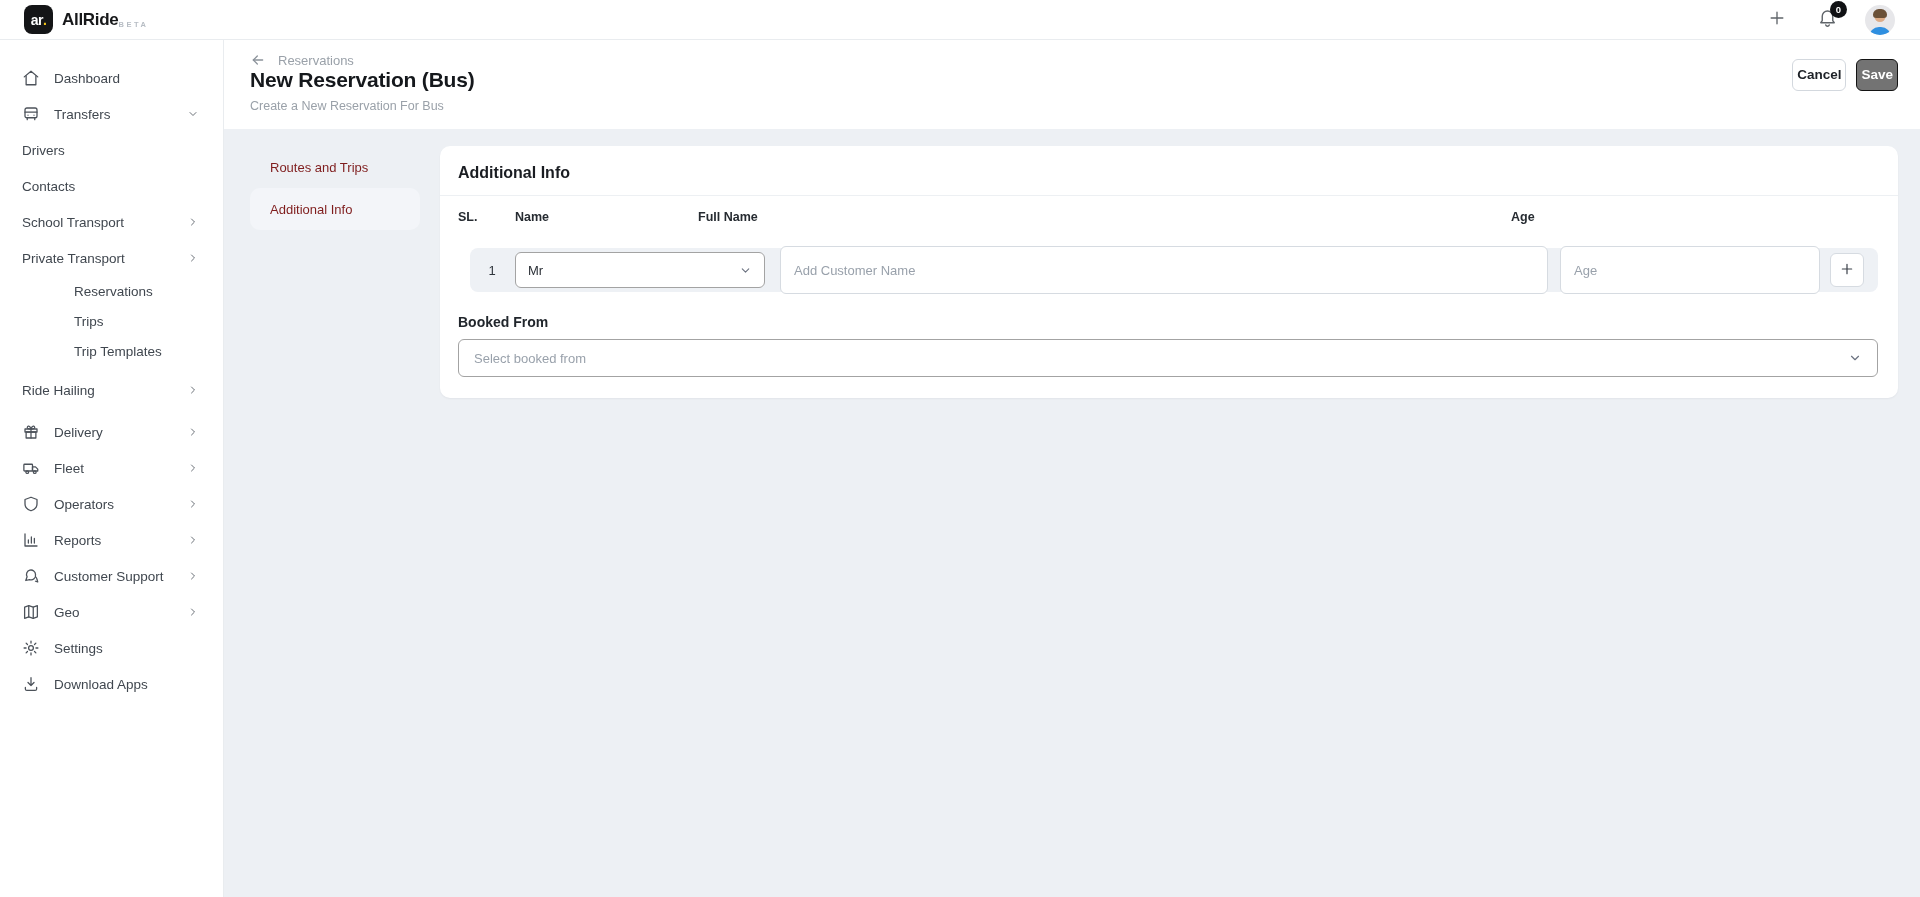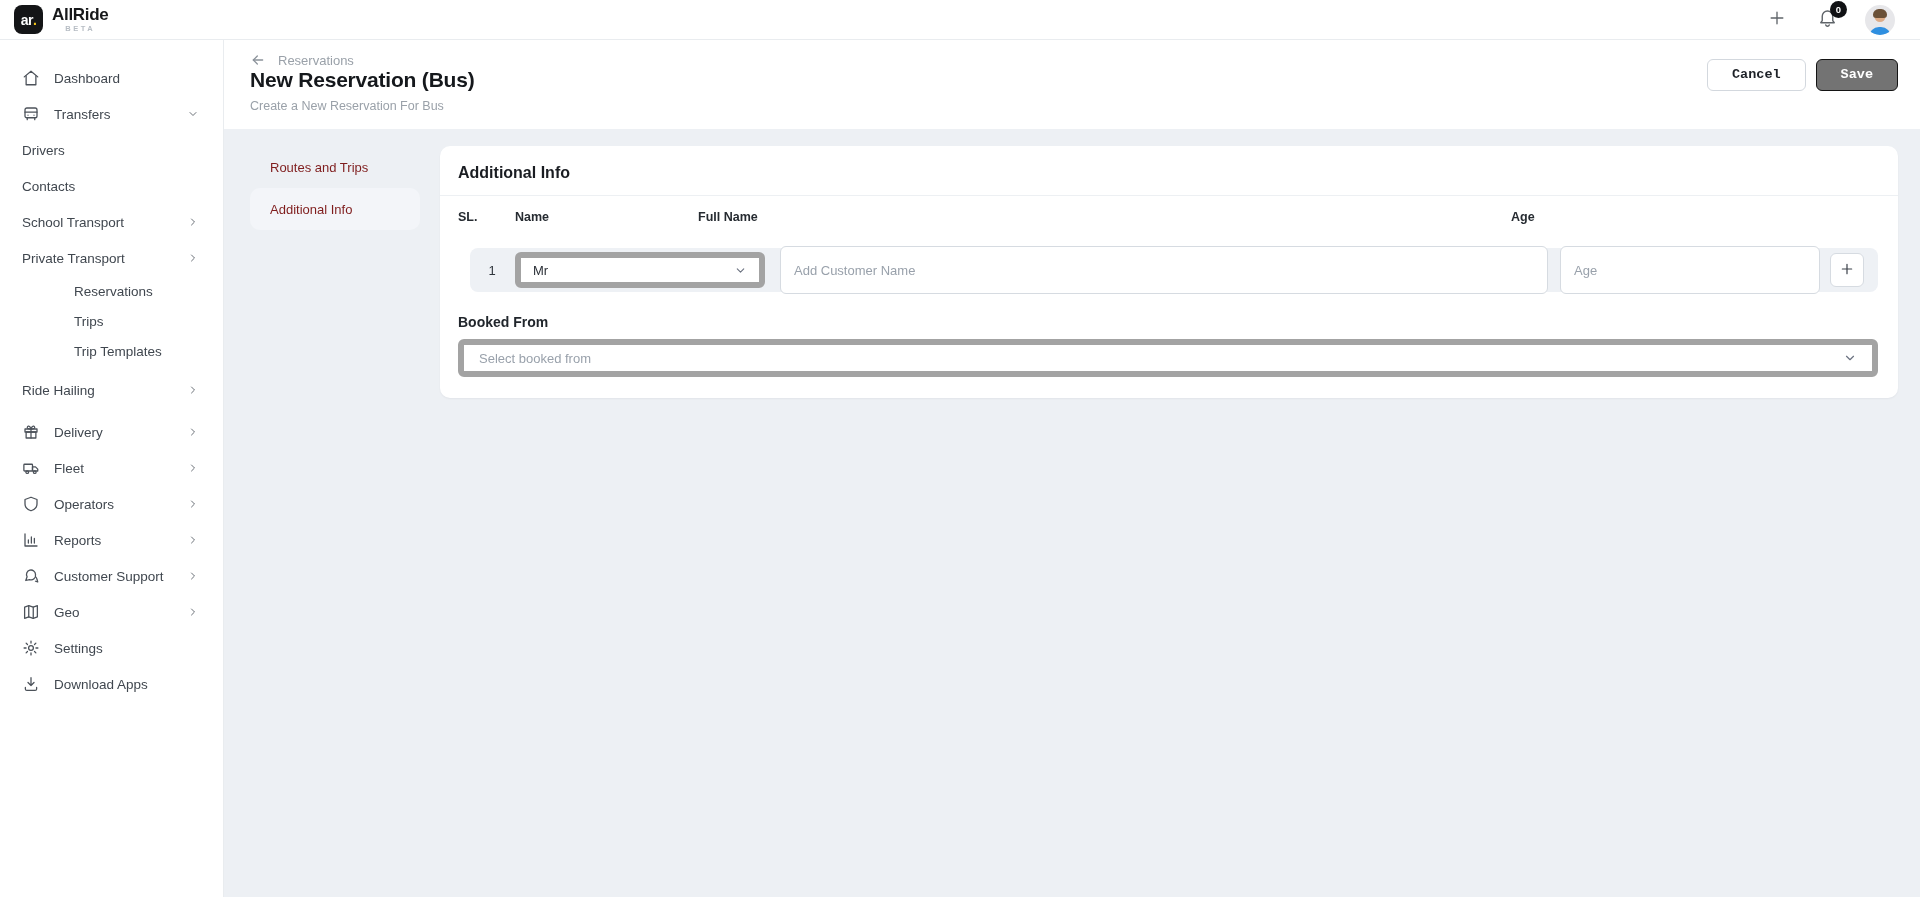--- a/index.html
+++ b/index.html
@@ -1,27 +1,27 @@
 <!DOCTYPE html>
 <html><head>
 <meta charset="utf-8">
 <style>
   * { margin:0; padding:0; box-sizing:border-box; }
   html,body { width:1920px; height:897px; overflow:hidden; background:#fff;
     font-family:"Liberation Sans", sans-serif; color:#2a2f36; }
 
   
   .topbar { height:40px; background:#fff; border-bottom:1px solid #e9ecef;
-    display:flex; align-items:center; justify-content:space-between; padding:0 25px 0 14px; }
+    display:flex; align-items:center; justify-content:space-between; padding:0 25px 0 24px; }
   .brand { display:flex; align-items:center; gap:9px; }
   .logo-mark { width:29px; height:29px; background:#141517; border-radius:8px;
     display:flex; align-items:center; justify-content:center;
     font-weight:800; font-size:14px; color:#fff; letter-spacing:-0.5px; }
   .logo-mark .dot { color:#f5c518; }
-  .brand-text { display:flex; flex-direction:column; align-items:center; line-height:1; }
+  .brand-text { display:flex; flex-direction:row; align-items:flex-end; line-height:1; }
   .brand-name { font-size:17px; font-weight:800; color:#17181a; letter-spacing:-0.3px; }
   .brand-beta { font-size:7.5px; font-weight:700; color:#b7bdc4; letter-spacing:2.5px; margin-top:2px; }
   .topbar-right { display:flex; align-items:center; gap:26px; }
   .icon-btn { width:24px; height:24px; display:flex; align-items:center; justify-content:center;
     color:#5f6469; cursor:pointer; position:relative; }
   .badge { position:absolute; top:-7px; right:-8px; min-width:17px; height:17px; border-radius:50%;
     background:#101114; color:#fff; font-size:9.5px; font-weight:700;
     display:flex; align-items:center; justify-content:center; }
   .avatar { width:30px; height:30px; border-radius:50%; background:#e7e7ea; overflow:hidden;
     position:relative; cursor:pointer; }
@@ -48,22 +48,22 @@
   .gap-below { margin-bottom:6px; }
 
   
   .main { flex:1; display:flex; flex-direction:column; background:#edf0f4; }
   .page-head { background:#fff; padding:12px 22px 16px 26px; position:relative; }
   .crumb-row { display:flex; align-items:center; gap:12px; color:#9aa1a9; font-size:13px; cursor:default; }
   .crumb-row .back { color:#8b929a; cursor:pointer; display:flex; }
   .page-title { font-size:21px; font-weight:700; color:#15181c; letter-spacing:-0.2px; }
   .page-sub { font-size:12.5px; color:#9aa1a9; margin-top:7px; }
   .head-actions { position:absolute; right:22px; top:19px; display:flex; gap:10px; }
-  .btn { font-family:Liberation Mono, monospace; font-size:13.5px; font-weight:700; border-radius:6px;
-    padding:8px 24px; cursor:pointer; line-height:1; }
+  .btn { font-family:Liberation Sans, sans-serif; font-size:13.5px; font-weight:700; border-radius:6px;
+    padding:8px 4px; cursor:pointer; line-height:1; }
   .btn-cancel { background:#fff; border:1px solid #d3d8de; color:#1d2127; }
   .btn-save { background:#737373; border:1px solid #141414; color:#fff; }
 
   .content { flex:1; display:flex; align-items:flex-start; padding-top:17px; }
   .rail { width:170px; margin-left:26px; flex:none; }
   .rail-item { height:42px; border-radius:10px; display:flex; align-items:center;
     padding-left:20px; font-size:13px; color:#7f1d1d; cursor:pointer; }
   .rail-item.active { background:#f3f5f9; }
 
   .card { flex:1; background:#fff; border-radius:10px; margin:0 22px 0 20px;
@@ -72,21 +72,21 @@
   .card-divider { height:1px; background:#edf0f3; margin:13px -20px 0 -18px; }
 
   .cols { position:relative; height:16px; margin-top:14px; font-size:12.5px;
     font-weight:700; color:#262b31; }
   .cols span { position:absolute; top:0; }
   .col-sl { left:0; }  .col-title { left:57px; }  .col-name { left:240px; }  .col-age { left:1053px; }
 
   .row-strip { margin-left:12px; margin-top:22px; height:44px; background:#eef1f5;
     border-radius:8px; display:flex; align-items:center; padding-right:14px; }
   .row-num { width:44px; text-align:center; font-size:13px; color:#2f353c; }
-  .fake-select { height:36px; background:#fff; border:6px solid #a3a3a3; border-radius:6px;
+  .fake-select { height:36px; background:#fff; border:1px solid #a3a3a3; border-radius:6px;
     display:flex; align-items:center; justify-content:space-between; padding:0 12px;
     font-size:13px; color:#2c3138; cursor:pointer; }
   .sel-title { width:250px; margin-left:1px; }
   .chev-dn { color:#6b7280; display:flex; }
   .txt-input { height:48px; background:#fff; border:1px solid #d6dbe1; border-radius:6px;
     padding:0 13px; font-family:inherit; font-size:13px; color:#0369a1; outline:none; }
   .txt-input::placeholder { color:#99a1ab; }
   .in-name { flex:1; margin-left:15px; }
   .in-age { width:260px; margin-left:12px; }
   .add-btn { width:34px; height:34px; margin-left:10px; background:#fff;

